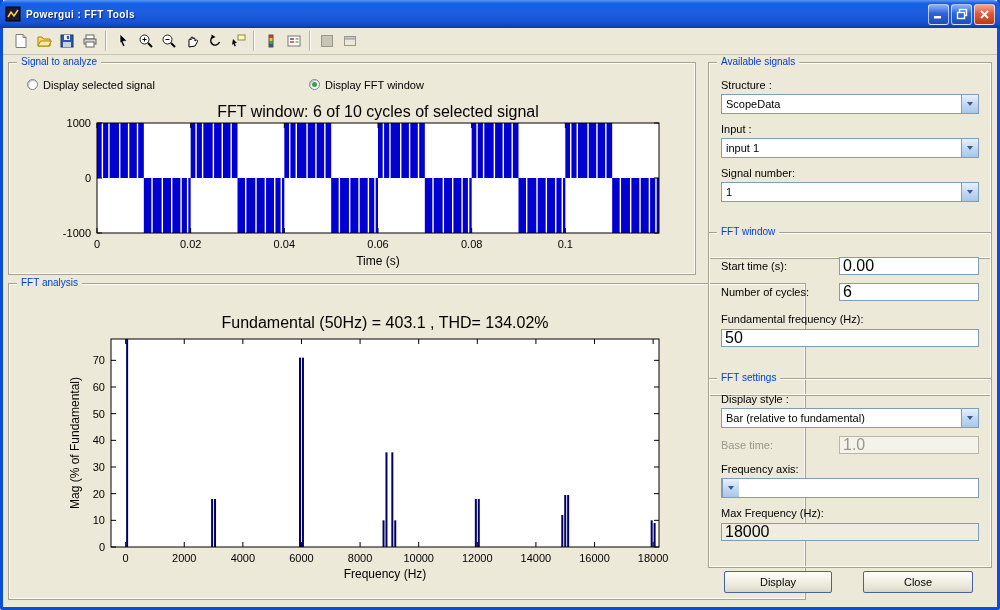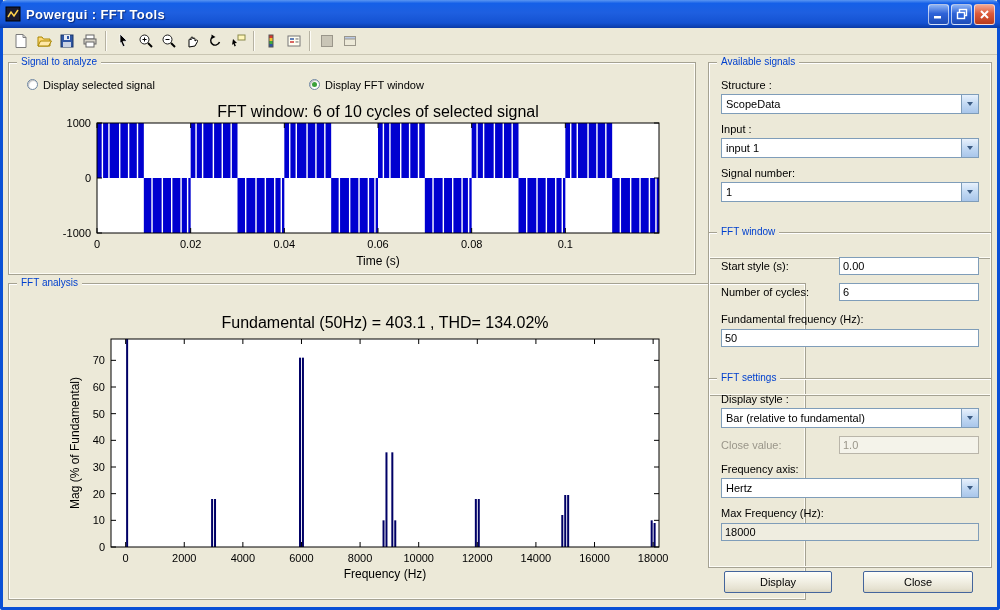--- a/index.html
+++ b/index.html
@@ -4,21 +4,21 @@
 <style>
   * { box-sizing: border-box; margin: 0; padding: 0; }
   html,body { width:1000px; height:610px; background:#fff; font-family:"Liberation Sans",sans-serif; }
   .window { position:relative; width:1000px; height:610px; background:#ECE9D8; overflow:hidden; }
   .winborder { position:absolute; inset:0; border:3px solid #0A50D6; border-top:none; border-radius:0 0 3px 3px; pointer-events:none; z-index:50; }
 
   
   .titlebar { position:absolute; top:0; left:0; right:0; height:28px;
     background:linear-gradient(180deg,#5A96F2 0%,#1560E8 12%,#1E5FE0 45%,#1452D2 82%,#0A3AA6 100%);
     border-radius:7px 7px 0 0; display:flex; align-items:center; padding:0 5px; z-index:60; }
-  .title-text { color:#fff; font-weight:bold; font-size:13px; margin-left:5px; letter-spacing:.4px;
+  .title-text { color:#fff; font-weight:bold; font-size:10px; margin-left:5px; letter-spacing:.4px;
     text-shadow:1px 1px 1px rgba(0,20,80,.7); flex:1; white-space:nowrap; }
   .winbtns { display:flex; gap:2px; }
   .wb { width:21px; height:21px; border-radius:3px; border:1px solid rgba(255,255,255,.65);
     display:flex; align-items:center; justify-content:center; }
   .wb.b-min,.wb.b-max { background:linear-gradient(180deg,#8FB4F4,#2E63D8 45%,#1E4DB8); }
   .wb.b-close { background:linear-gradient(180deg,#F2A794,#DD5B3A 45%,#B93A1B); }
 
   
   .toolbar { position:absolute; top:28px; left:3px; right:3px; height:27px; background:#ECE9D8;
     border-bottom:1px solid #C9C5B2; display:flex; align-items:center; padding-left:6px; z-index:5; }
@@ -50,21 +50,21 @@
   .flabel { display:block; font-size:11px; margin:9px 10px 0 12px; color:#000; }
   .flabel.first { margin-top:16px; }
   .dim { color:#9A968A; }
   .combo { position:relative; height:20px; margin:3px 12px 0 12px; background:#fff;
     border:1px solid #7F9DB9; display:flex; align-items:center; }
   .combo-text { flex:1; padding:0 4px; font-size:11px; white-space:nowrap; overflow:hidden; }
   .combo-btn { width:17px; align-self:stretch; background:linear-gradient(180deg,#E8F1FC,#C2D9F3 50%,#A9C6EA);
     border-left:1px solid #7F9DB9; display:flex; align-items:center; justify-content:center; }
   .arr { width:0; height:0; border-left:3.5px solid transparent; border-right:3.5px solid transparent; border-top:4.5px solid #3B5B83; }
   .tinput { height:18px; border:1px solid #7F9DB9; background:#fff; font-family:"Liberation Sans",sans-serif;
-    font-size:11px; padding:0 3px; color:#000; }
+    font-size:16px; padding:0 3px; color:#000; }
   .tinput:disabled { color:#9A968A; background:#F4F3EA; border-color:#B9B5A9; }
   .frow { display:flex; align-items:center; margin:8px 12px 0 12px; }
   .frow .flabel { flex:1; margin:0; }
   .frow .tinput { width:140px; }
   .wfull { display:block; margin:4px 12px 0 12px; width:calc(100% - 24px); }
   .bg-dim { background:#EFEDE0; }
 
   
   .xpbtn { position:absolute; top:509px; height:22px; font-family:"Liberation Sans",sans-serif; font-size:11px;
     color:#000; background:linear-gradient(180deg,#FEFEFB,#F2F0E4 45%,#E5E1D0 85%,#D8D4C0);
@@ -426,47 +426,46 @@
         <span class="combo-text">1</span>
         <span class="combo-btn">
             <i class="arr"></i>
           </span>
       </div>
     </div>
 
     <div class="groupbox gb-fftwin">
       <span class="gtitle">FFT window</span>
       <div class="frow" style="margin-top:24px;">
-        <span class="flabel">Start style (s):</span>
+        <span class="flabel">Start time (s):</span>
         <input class="tinput" value="0.00" style="">
       </div>
       <div class="frow">
         <span class="flabel">Number of cycles:</span>
         <input class="tinput" value="6" style="">
       </div>
       <span class="flabel" style="margin-top:12px;">Fundamental frequency (Hz):</span>
       <input class="tinput wfull" value="50" style="">
     </div>
 
     <div class="groupbox gb-fftset">
       <span class="gtitle">FFT settings</span>
       <span class="flabel" style="margin-top:14px;">Display style :</span>
       <div class="combo">
         <span class="combo-text">Bar (relative to fundamental)</span>
         <span class="combo-btn">
             <i class="arr"></i>
           </span>
       </div>
       <div class="frow">
-        <span class="flabel dim">Close value:</span>
+        <span class="flabel dim">Base time:</span>
         <input class="tinput" disabled="" value="1.0" style="">
       </div>
       <span class="flabel">Frequency axis:</span>
       <div class="combo">
-        <span class="combo-text">Hertz</span>
         <span class="combo-btn">
             <i class="arr"></i>
           </span>
       </div>
       <span class="flabel">Max Frequency (Hz):</span>
       <input class="tinput wfull bg-dim" value="18000" style="">
     </div>
 
     <button class="xpbtn" id="btn-display">Display</button>
     <button class="xpbtn" id="btn-close">Close</button>

